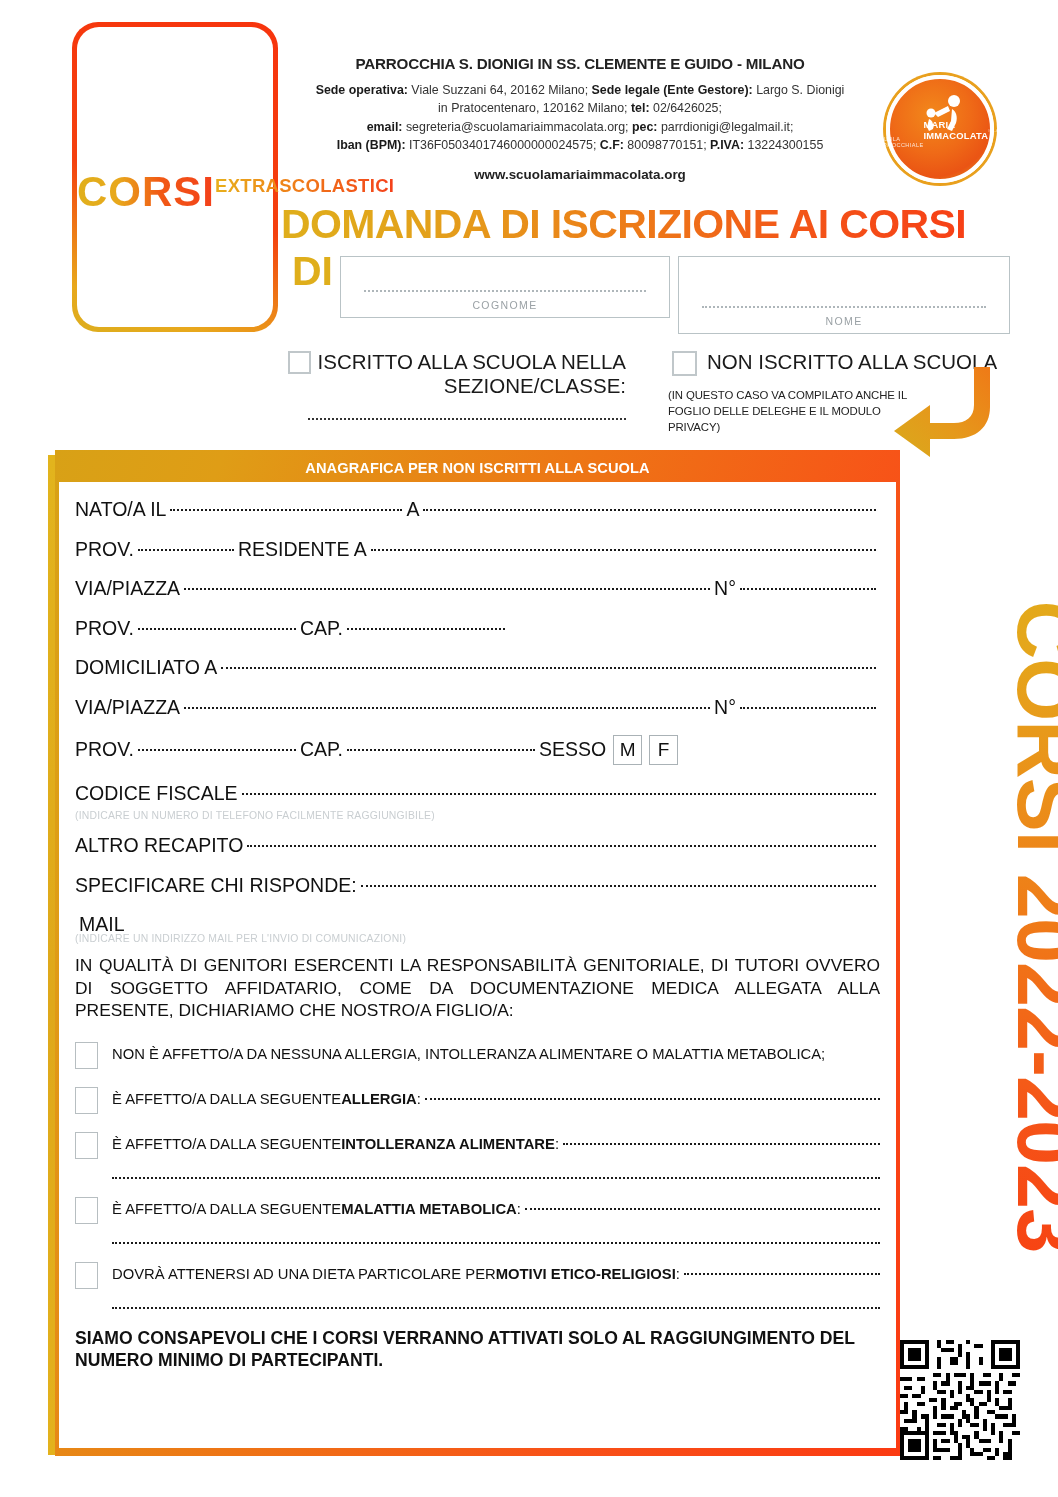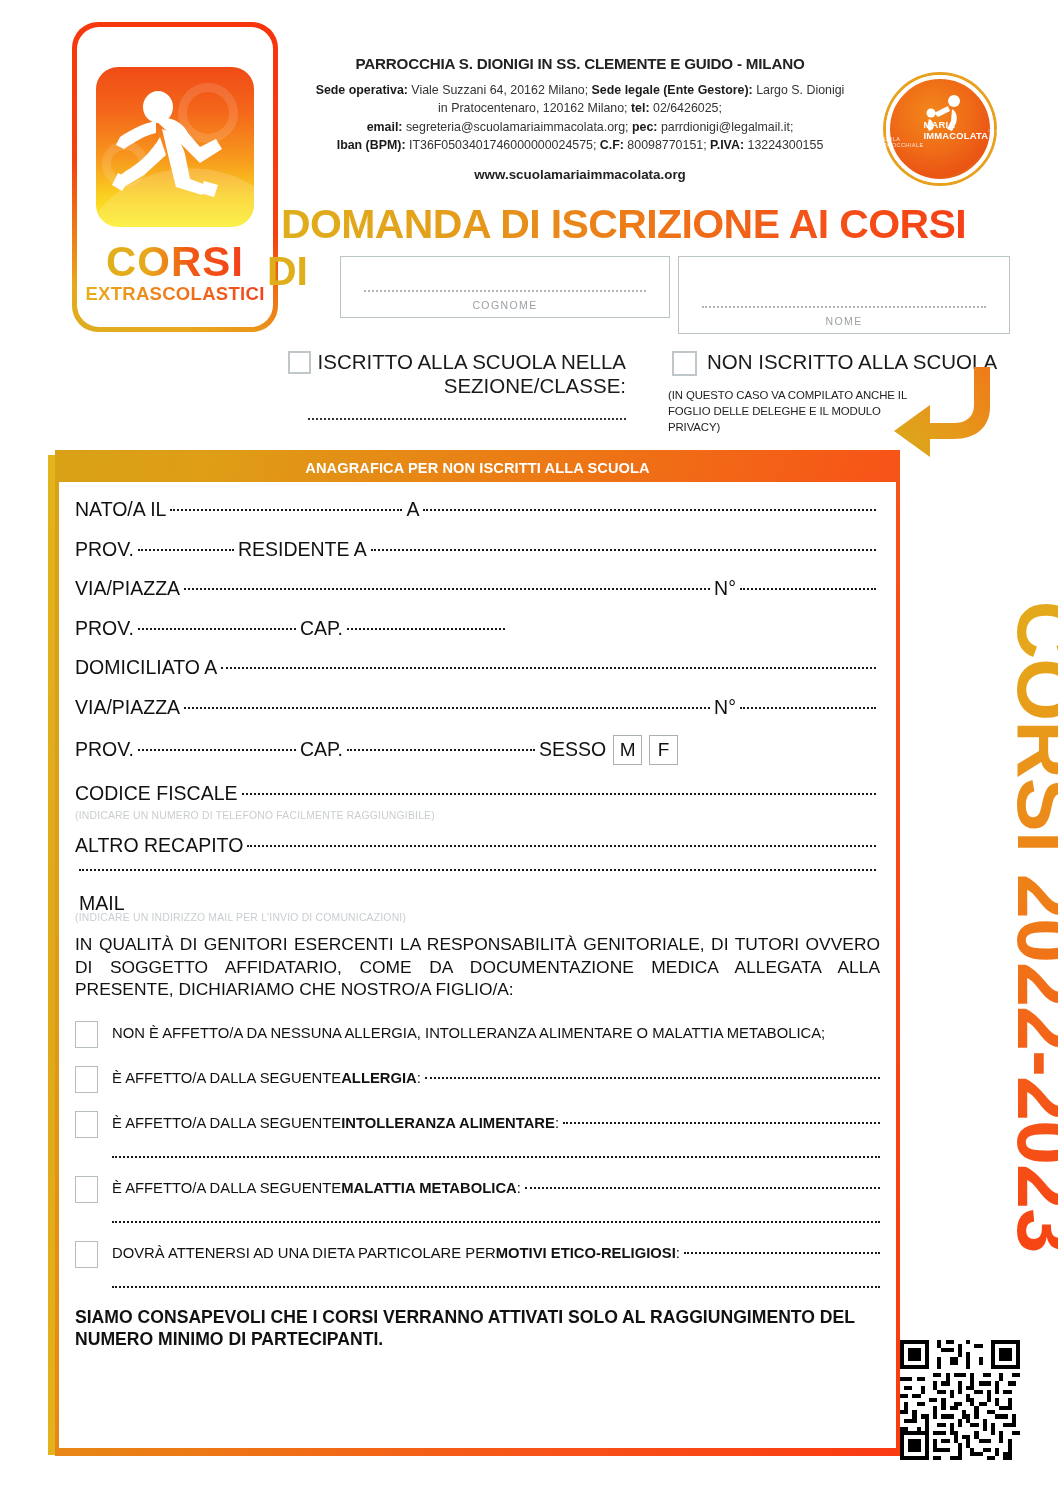--- a/index.html
+++ b/index.html
@@ -12,21 +12,21 @@
   .page { position: relative; width: 1058px; height: 1497px; background:#fff; }
 
   
   .logo-frame{
     position:absolute; left:72px; top:22px; width:206px; height:310px;
     border-radius:26px; padding:5px;
     background:linear-gradient(200deg,#f7340d 0%, #f4400f 55%, #e8a81c 88%, #dcae1e 100%);
   }
   .logo-inner{
     width:100%; height:100%; background:#fff; border-radius:22px;
-    display:flex; flex-direction:column; align-items:center; padding-top:16px;justify-content:center;
+    display:flex; flex-direction:row; align-items:center; padding-top:16px;
   }
   .logo-tile{
     width:158px; height:160px; border-radius:22px;
     background:linear-gradient(180deg,#f04b16 0%, #f4671a 28%, #f79a1d 58%, #fbd321 82%, #fcee28 100%);
     position:relative; overflow:hidden;
   }
   .logo-tile .ring{
     position:absolute; border:9px solid rgba(255,255,255,0.13); border-radius:50%;
   }
   .logo-tile .ring.r1{ width:60px;height:60px; right:16px; top:16px; }
@@ -67,21 +67,21 @@
 
   
   .bigtitle{
     position:absolute; left:281px; top:203px; width:730px;
     font-size:41px; font-weight:bold; letter-spacing:-0.6px; line-height:1.06;
     background:linear-gradient(90deg,#dfae1b 0%, #e3a11b 20%, #ed7b18 48%, #f35418 72%, #f83a15 100%);
     -webkit-background-clip:text; background-clip:text; color:transparent;
     white-space:nowrap;
   }
   .di{
-    position:absolute; left:267px; top:250px;
+    position:absolute; left:292px; top:250px;
     font-size:41px; font-weight:bold; line-height:1.06; color:#dfae1b;
   }
   .namebox{
     position:absolute; border:1.4px solid #b9c3c6; background:#fff;
     display:flex; flex-direction:column; justify-content:flex-end; align-items:center;
     padding-bottom:6px;
   }
   .namebox .dots{
     width:86%; border-bottom:2.2px dotted #aeb6ba; height:1px; margin-bottom:7px;
   }
@@ -422,20 +422,21 @@
       </div>
 
       <div class="micro">(INDICARE UN NUMERO DI TELEFONO FACILMENTE RAGGIUNGIBILE)</div>
 
       <div class="frow">
         <span class="lab">ALTRO RECAPITO</span>
         <span class="fill"></span>
       </div>
 
       <div class="frow">
+        <span class="lab">SPECIFICARE CHI RISPONDE:</span>
         <span class="fill"></span>
       </div>
 
       <div class="frow" style="margin-bottom:6px;flex-direction:column;">
         <span class="lab">MAIL</span>
         <span class="fill"></span>
       </div>
       <div class="micro" style="margin-bottom:10px;">(INDICARE UN INDIRIZZO MAIL PER L'INVIO DI COMUNICAZIONI)</div>
 
       <div class="declare">IN QUALITÀ DI GENITORI ESERCENTI LA RESPONSABILITÀ GENITORIALE, DI TUTORI OVVERO DI SOGGETTO AFFIDATARIO, COME DA DOCUMENTAZIONE MEDICA ALLEGATA ALLA PRESENTE, DICHIARIAMO CHE NOSTRO/A FIGLIO/A:</div>

